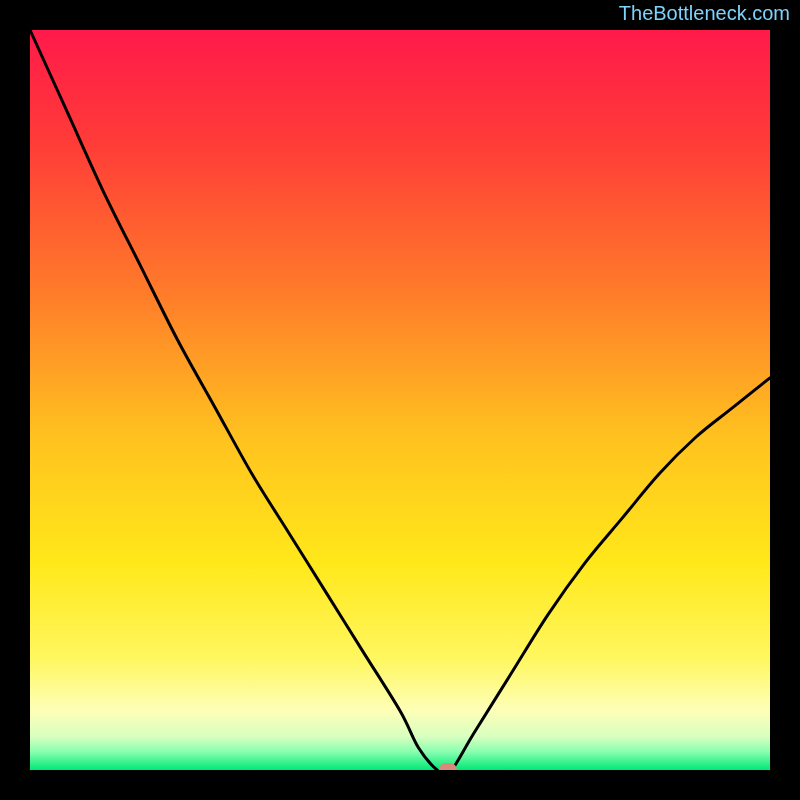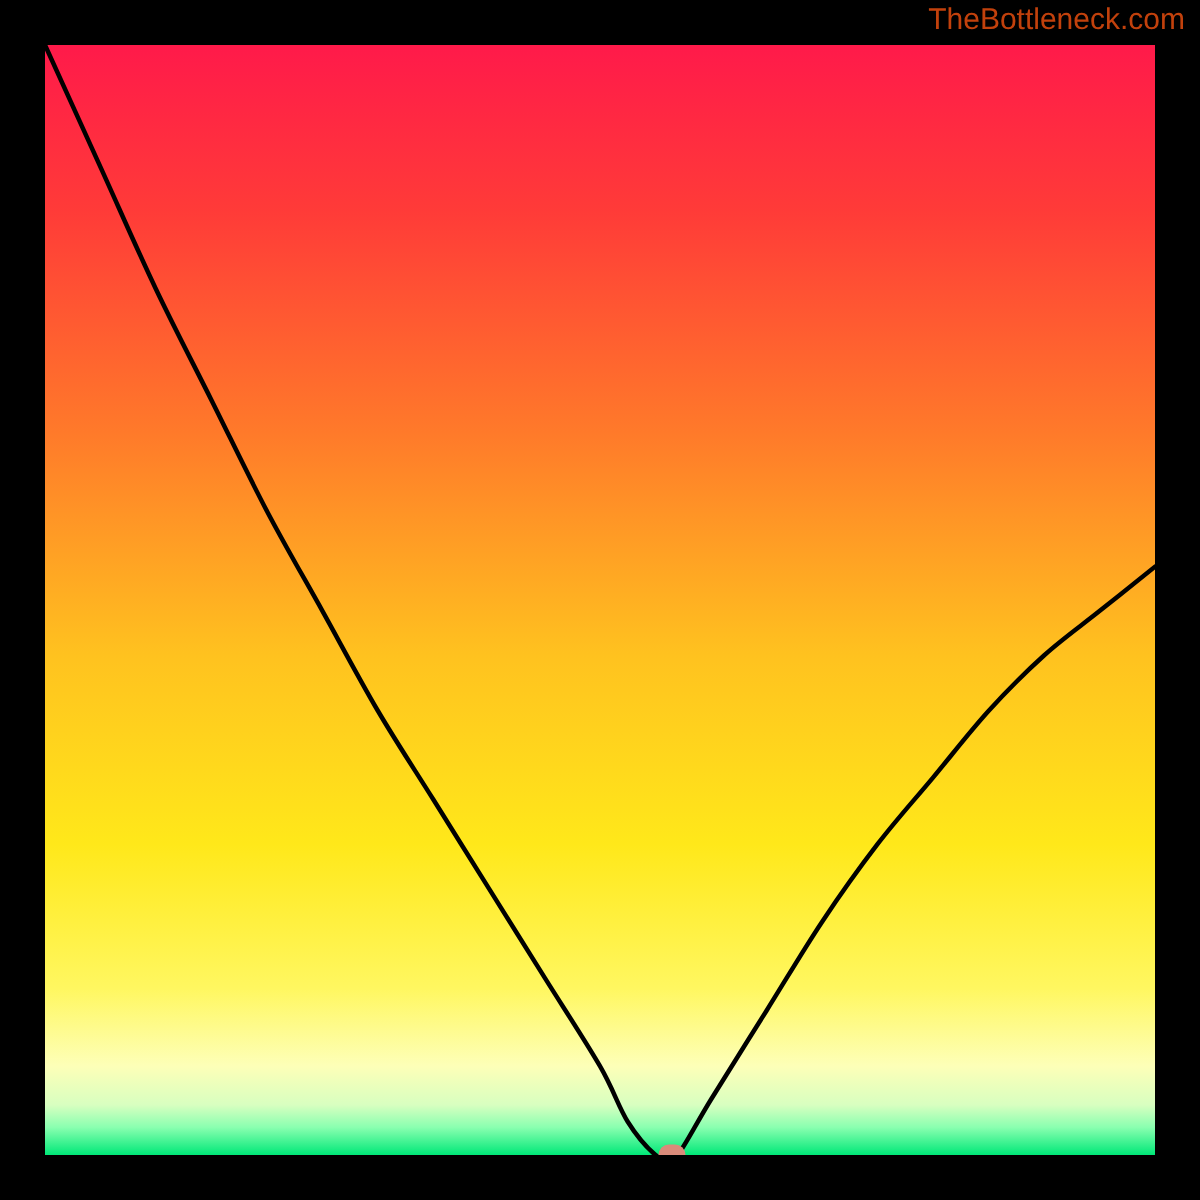--- a/index.html
+++ b/index.html
@@ -14,21 +14,21 @@
   #container {
     position: relative;
     width: 800px;
     height: 800px;
     background: #000;
   }
   #watermark {
     position: absolute;
     top: 2px;
     right: 10px;
-    color: #c2410c;
+    color: #7dd3fc;
     font-size: 20px;
     font-weight: 500;
     z-index: 10;
   }
   #plot-area {
     position: absolute;
     left: 30px;
     top: 30px;
     width: 740px;
     height: 740px;

